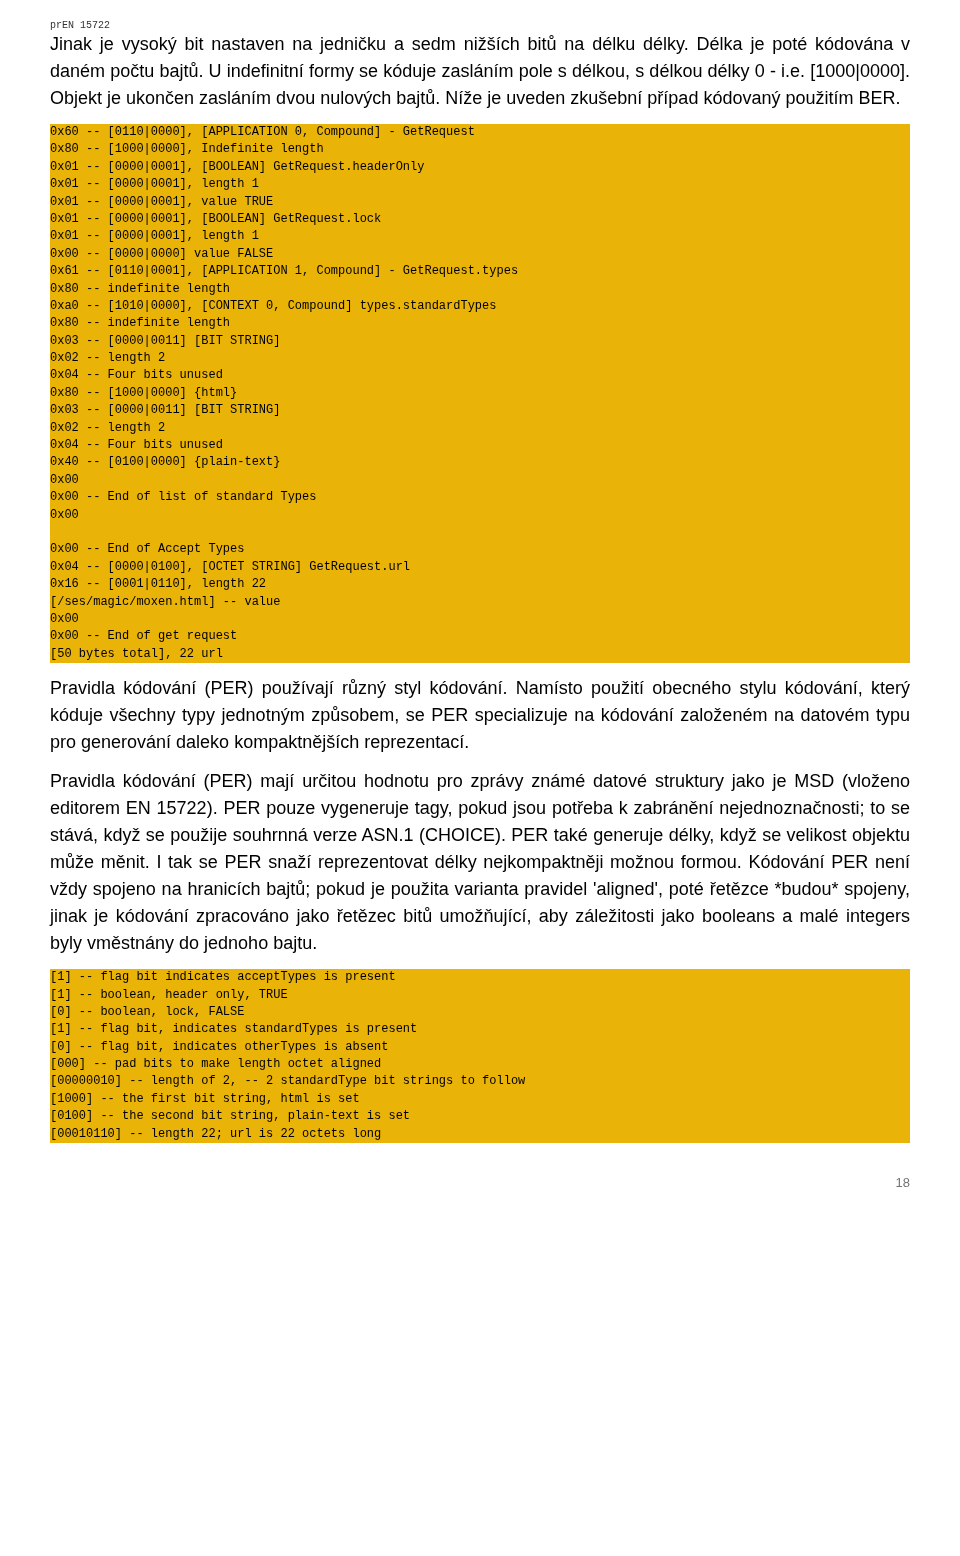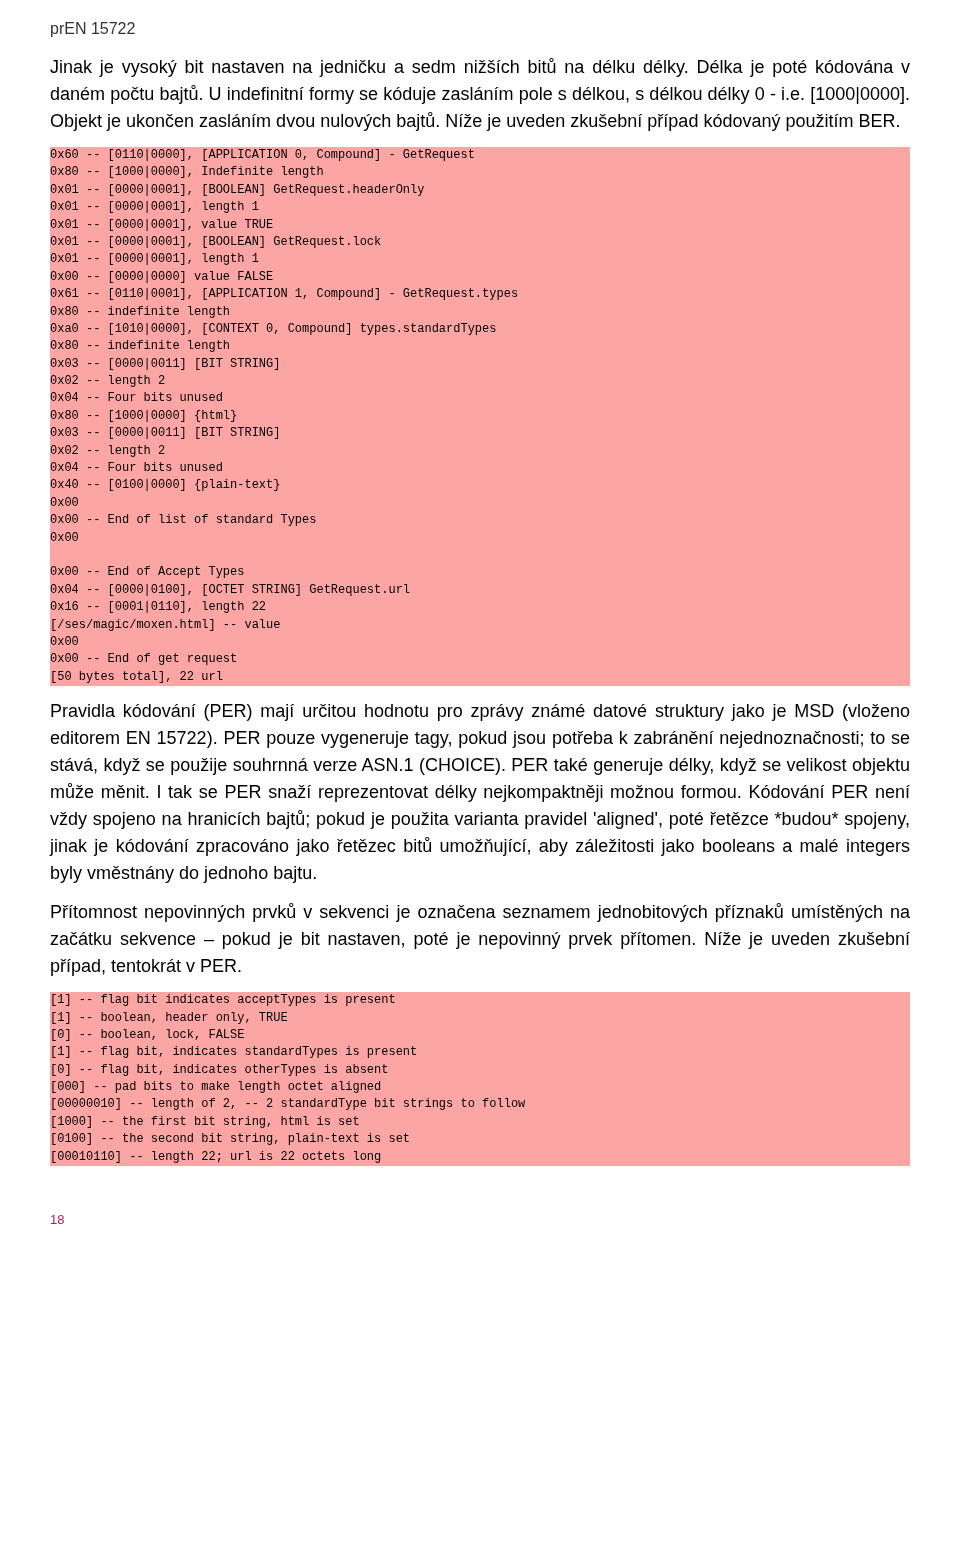--- a/index.html
+++ b/index.html
@@ -10,50 +10,50 @@
     body {
       background: #ffffff;
       font-family: Arial, Helvetica, sans-serif;
       font-size: 14px;
       color: #000000;
       width: 960px;
       min-height: 1556px;
       padding: 20px 50px 40px 50px;
     }
     .doc-title {
-      font-size: 16px;
+      font-size: 10px;
       color: #333;
-      margin-bottom: 16px;
+      font-family: Liberation Mono, monospace;
     }
     .paragraph {
       margin-bottom: 12px;
       line-height: 1.5;
       font-size: 18px;
       text-align: justify;
     }
     .code-block {
       font-family: 'Courier New', Courier, monospace;
       font-size: 12px;
       line-height: 1.45;
-      background: #fca5a5;
+      background: #eab308;
       margin: 12px 0;
       white-space: pre;
       display: block;
       color: #000;
     }
     .section-heading {
       font-size: 15px;
       font-weight: bold;
       margin: 24px 0 10px 0;
     }
     .page-number {
-      text-align: left;
+      text-align: right;
       font-size: 13px;
-      margin-top: 46px;
-      color: #be185d;
+      margin-top: 32px;
+      color: #737373;
     }
   </style>
 </head>
 <body>
 
 <div>
   <div class="doc-title">prEN 15722</div>
 </div>
 
 <div>
@@ -89,22 +89,22 @@
 0x04 -- [0000|0100], [OCTET STRING] GetRequest.url
 0x16 -- [0001|0110], length 22
 [/ses/magic/moxen.html] -- value
 0x00
 0x00 -- End of get request
 [50 bytes total], 22 url</code>
 </div>
 
 <div>
 
+  <p class="paragraph">Pravidla kódování (PER) používají různý styl kódování. Namísto použití obecného stylu kódování, který kóduje všechny typy jednotným způsobem, se PER specializuje na kódování založeném na datovém typu pro generování daleko kompaktnějších reprezentací.</p>
   <p class="paragraph">Pravidla kódování (PER) mají určitou hodnotu pro zprávy známé datové struktury jako je MSD (vloženo editorem EN 15722). PER pouze vygeneruje tagy, pokud jsou potřeba k zabránění nejednoznačnosti; to se stává, když se použije souhrnná verze ASN.1 (CHOICE). PER také generuje délky, když se velikost objektu může měnit. I tak se PER snaží reprezentovat délky nejkompaktněji možnou formou. Kódování PER není vždy spojeno na hranicích bajtů; pokud je použita varianta pravidel 'aligned', poté řetězce *budou* spojeny, jinak je kódování zpracováno jako řetězec bitů umožňující, aby záležitosti jako booleans a malé integers byly vměstnány do jednoho bajtu.</p>
-  <p class="paragraph">Přítomnost nepovinných prvků v sekvenci je označena seznamem jednobitových příznaků umístěných na začátku sekvence – pokud je bit nastaven, poté je nepovinný prvek přítomen. Níže je uveden zkušební případ, tentokrát v PER.</p>
 </div>
 
 <div>
   <code class="code-block">[1] -- flag bit indicates acceptTypes is present
 [1] -- boolean, header only, TRUE
 [0] -- boolean, lock, FALSE
 [1] -- flag bit, indicates standardTypes is present
 [0] -- flag bit, indicates otherTypes is absent
 [000] -- pad bits to make length octet aligned
 [00000010] -- length of 2, -- 2 standardType bit strings to follow

